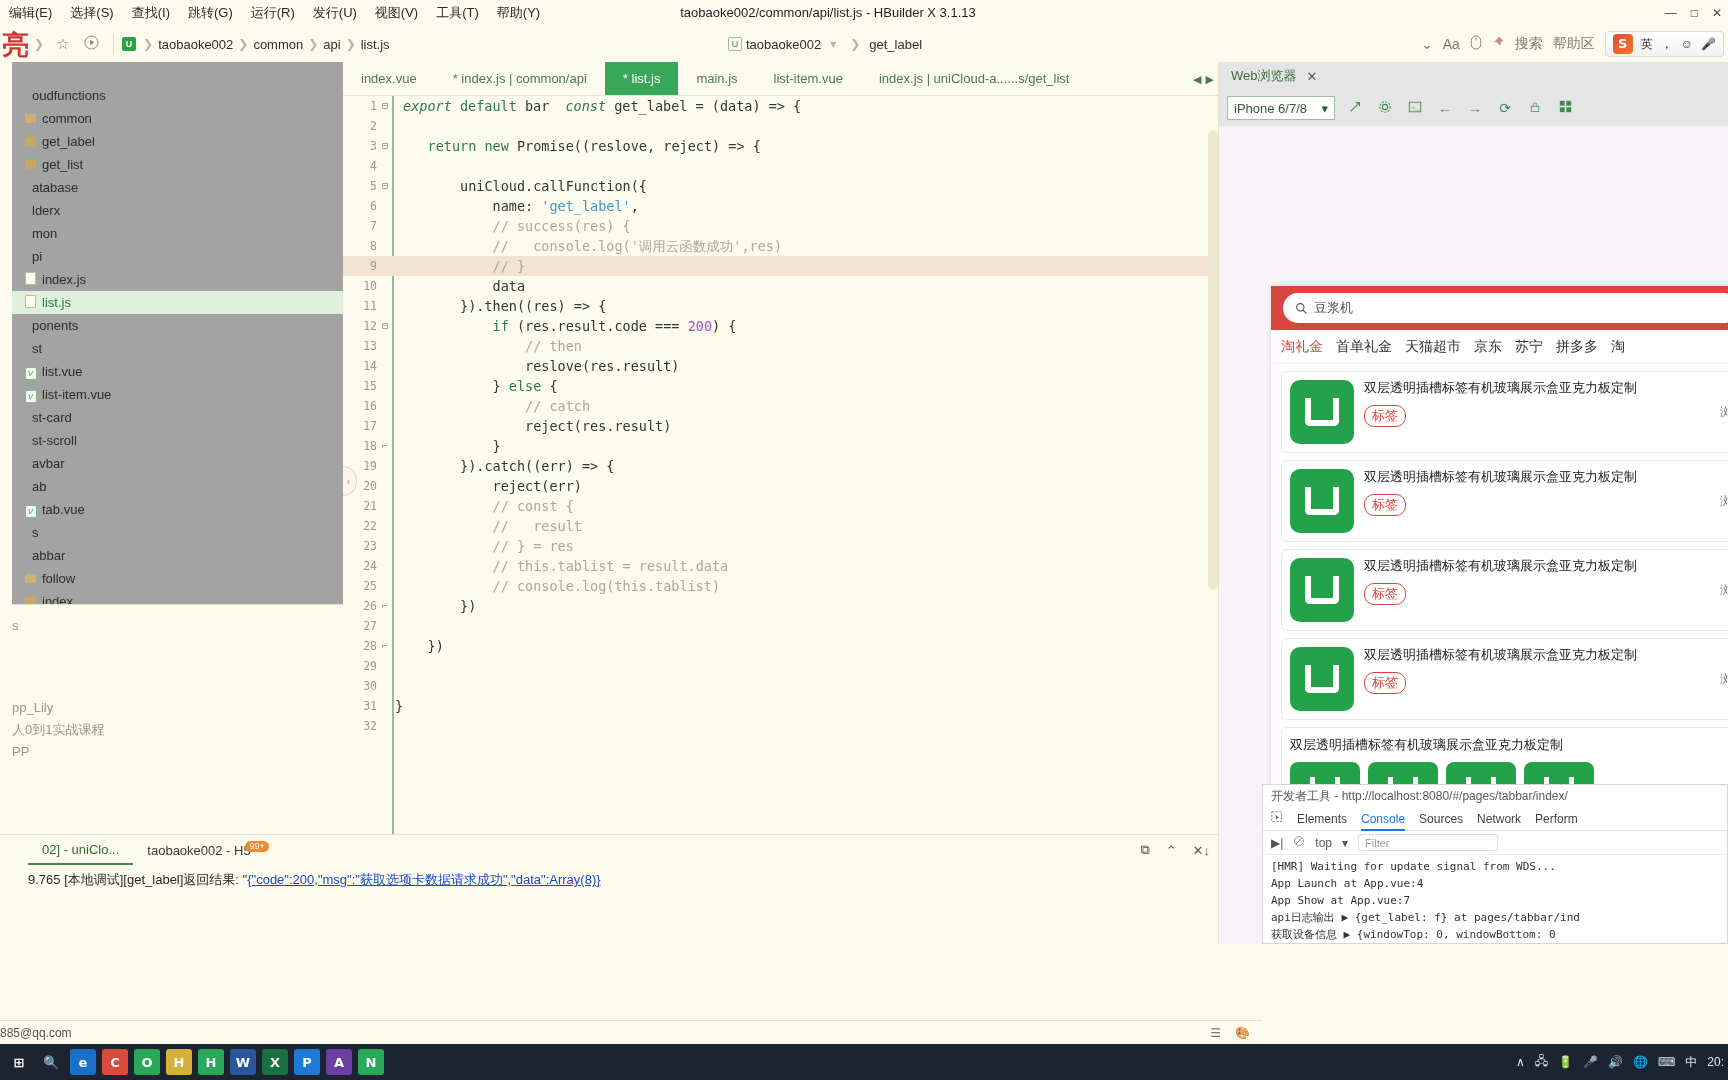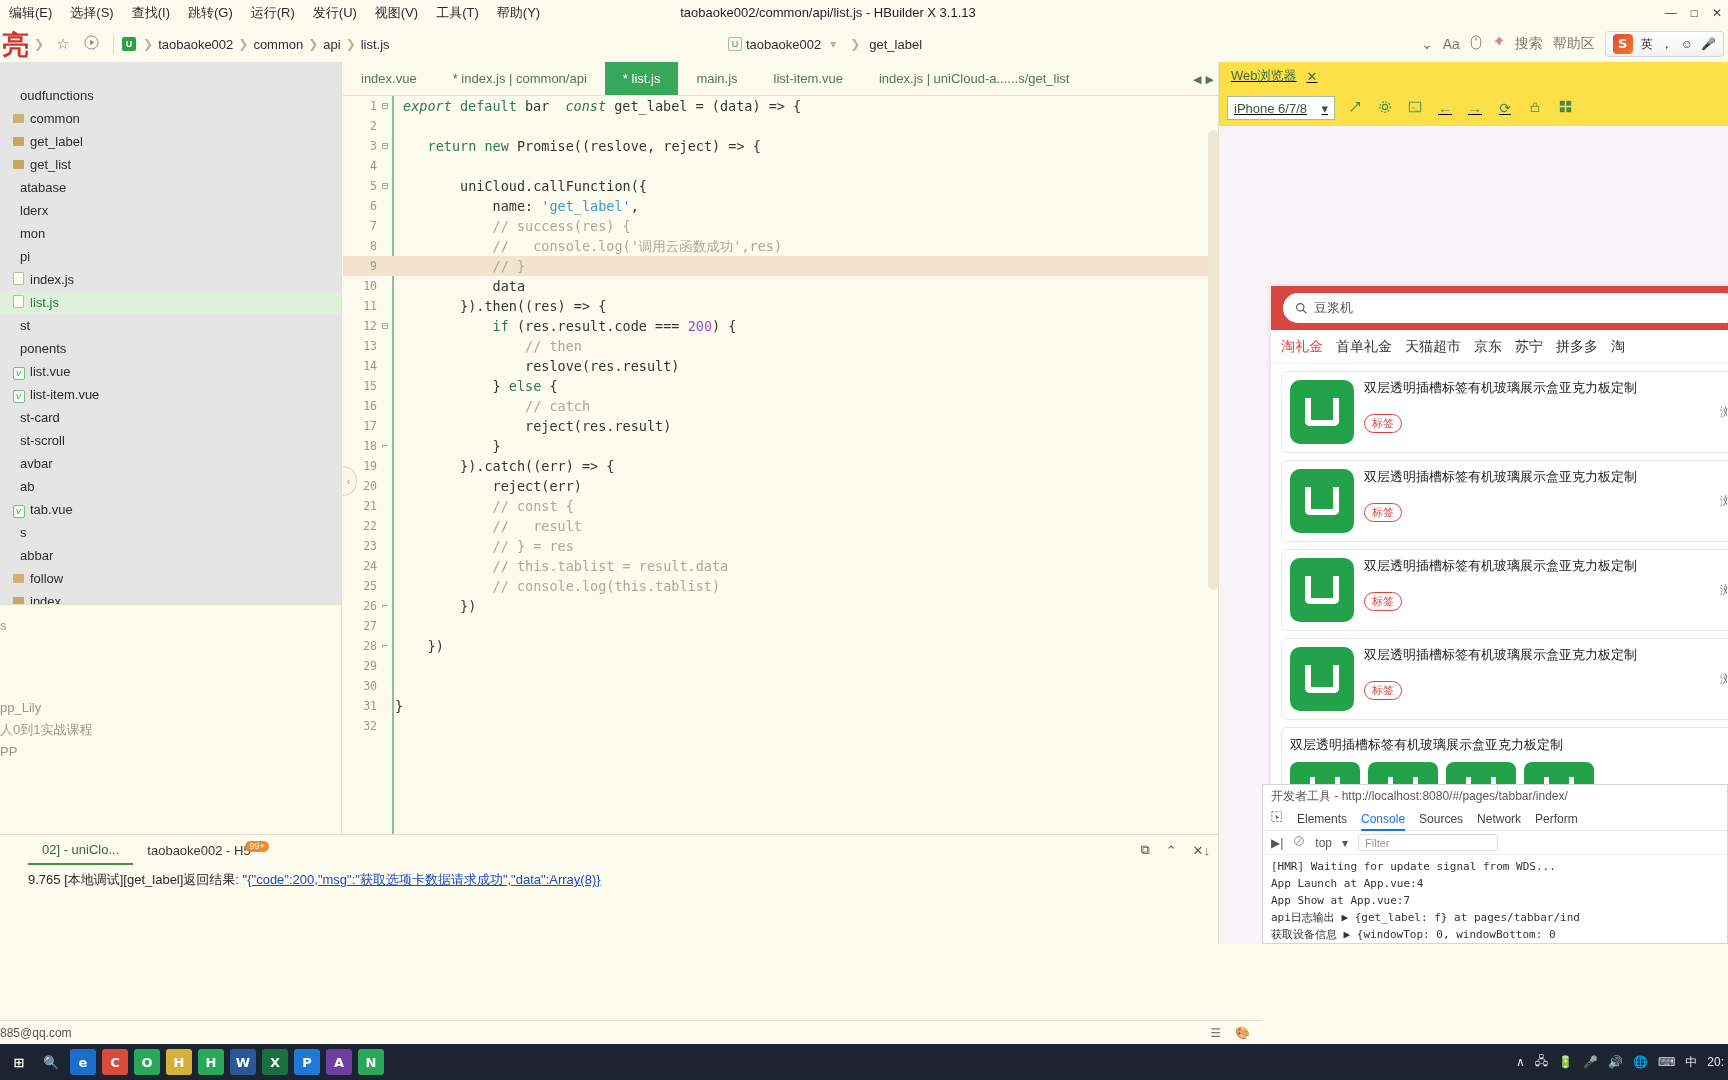--- a/index.html
+++ b/index.html
@@ -63,22 +63,22 @@
   }
   #ime-logo {
     width: 20px; height: 20px; border-radius: 4px;
     background: linear-gradient(135deg,#e24a3a,#f07a2a);
     color: #fff; font-size: 13px; font-weight: bold; text-align: center; line-height: 20px;
     font-family: "DejaVu Sans", sans-serif;
   }
 
   
   #sidebar {
-    position: absolute; left: 0; top: 62px; width: 342px; height: 772px;
-    background: #e5e5e5; border-right: 1px solid #e6e0cc; overflow: hidden;
+    position: absolute; left: 12px; top: 62px; width: 342px; height: 772px;
+    background: #a3a3a3; border-right: 1px solid #e6e0cc; overflow: hidden;
   }
   .tree-row {
     height: 23px; display: flex; align-items: center; font-size: 13px;
     color: #2c2c2c; white-space: nowrap; padding-right: 6px;
   }
   .tree-row.sel { background: #dff0dc; color: #2b7a3d; }
   .ficon { width: 17px; display: inline-block; text-align: center; margin-right: 3px; }
   .folder-ico { display:inline-block; width: 11px; height: 9px; background: #d0b173; border-radius: 1px; }
   .folder-ico.open { background: #c9a85e; }
   .jsfile-ico { display:inline-block; width: 11px; height: 13px; border: 1px solid #bdbd9a; border-radius: 1px; background: #fffdf2; }
@@ -150,21 +150,21 @@
     position: absolute; right: -4px; top: -2px; background: #f08a2c; color: #fff;
     font-size: 9px; border-radius: 9px; padding: 1px 4px; line-height: 1;
   }
   #console-actions { position: absolute; right: 8px; top: 0; height: 30px; display: flex; align-items: center; gap: 16px; color: #5a5a4c; font-size: 13px; }
   #console-body { padding: 6px 0 0 0; font-size: 13px; color: #2a2a2a; white-space: nowrap; }
   .logstr { color: #1a49c4; text-decoration: underline; }
 
   
   #rightpanel {
     position: absolute; left: 1218px; top: 62px; width: 510px; height: 882px;
-    background: #fde047; border-left: 1px solid #e6e0cc; overflow: hidden; text-decoration: underline;
+    background: #e5e5e5; border-left: 1px solid #e6e0cc; overflow: hidden;
   }
   #rp-tabs { height: 28px; display: flex; align-items: center; font-size: 13px; color: #3a6b3f; }
   #rp-tab { padding: 0 10px 0 12px; display: flex; align-items: center; gap: 10px; }
   #rp-toolbar { height: 36px; display: flex; align-items: center; gap: 10px; padding: 0 8px; }
   #device-select {
     border: 1px solid #9fbfa4; background: #fff; height: 24px; min-width: 108px;
     display: flex; align-items: center; justify-content: space-between;
     padding: 0 6px; font-size: 13px; color: #2f5a35;
   }
   .rp-ico { color: #3d8a4c; font-size: 14px; width: 20px; text-align: center; }
@@ -194,22 +194,22 @@
   .thumb {
     width: 64px; height: 64px; border-radius: 10px; background: #23a24a;
     display: flex; align-items: center; justify-content: center; flex: none;
   }
   .thumb .u {
     width: 34px; height: 28px; border: 6px solid #fff; border-top: none; border-radius: 0 0 5px 5px;
   }
   .prod-info { flex: 1; min-width: 0; }
   .prod-title { font-size: 13px; color: #222; line-height: 1.25; }
   .tagpill {
-    display: inline-block; margin-top: 18px; border: 1px solid #d9453f; color: #d9453f;
-    border-radius: 10px; font-size: 11px; padding: 1px 7px;
+    display: inline-block; margin-top: 9px; border: 1px solid #d9453f; color: #d9453f;
+    border-radius: 10px; font-size: 13px; padding: 1px 7px;
   }
   .prod-side { font-size: 12px; color: #777; flex: none; align-self: center; }
   .gridcard { margin: 7px 10px; border: 1px solid #e8e8e8; border-radius: 6px; padding: 8px; }
   .gridcard .gt { font-size: 13px; color: #222; margin-bottom: 8px; }
   .gridrow { display: flex; gap: 8px; }
   .gridrow .thumb { width: 70px; height: 52px; border-radius: 8px; }
   .gridrow .thumb .u { width: 30px; height: 22px; border-width: 5px; }
 
   
   #devtools {
@@ -355,25 +355,25 @@
       <div class="tree-row" style="padding-left: 10px;">
         <span class="ficon"><i class="jsfile-ico"></i></span>
         <span>index.js</span>
       </div>
       <div class="tree-row sel" style="padding-left: 10px;">
         <span class="ficon"><i class="jsfile-ico"></i></span>
         <span>list.js</span>
       </div>
       <div class="tree-row">
         <span class="ficon"></span>
+        <span>ponents</span>
+      </div>
+      <div class="tree-row">
+        <span class="ficon"></span>
         <span>st</span>
-      </div>
-      <div class="tree-row">
-        <span class="ficon"></span>
-        <span>ponents</span>
       </div>
       <div class="tree-row" style="padding-left: 10px;">
         <span class="ficon"><i class="vuefile-ico">V</i></span>
         <span>list.vue</span>
       </div>
       <div class="tree-row" style="padding-left: 10px;">
         <span class="ficon"><i class="vuefile-ico">V</i></span>
         <span>list-item.vue</span>
       </div>
       <div class="tree-row">

